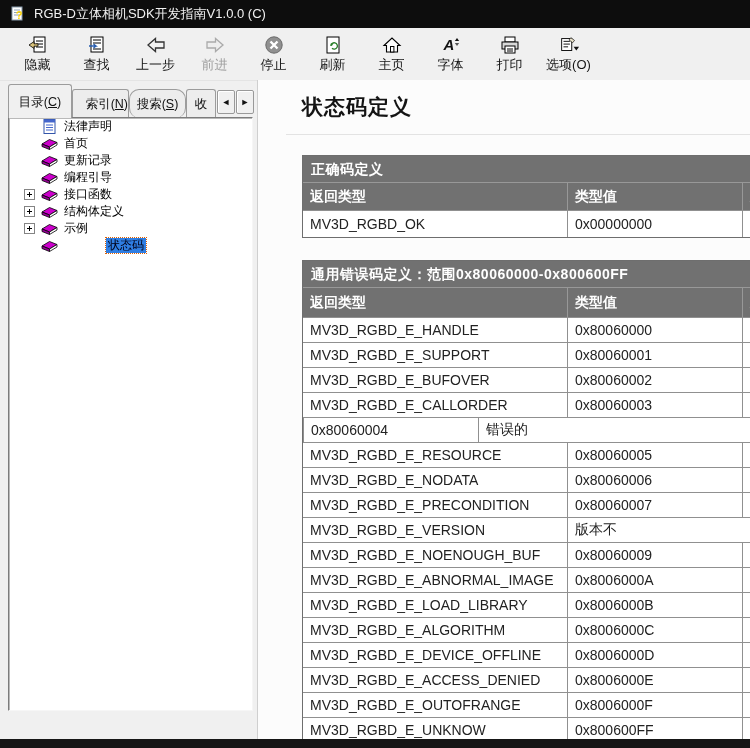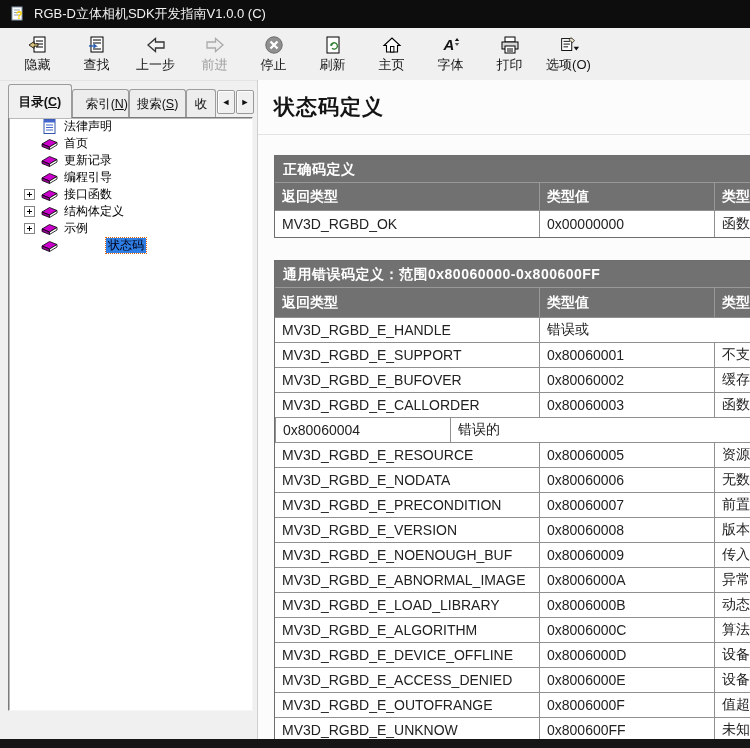--- a/index.html
+++ b/index.html
@@ -40,21 +40,21 @@
   .tree-item .expander::before, .tree-item .expander::after { content:""; position:absolute; background:#000; }
   .tree-item .expander::before { left:2px; right:2px; top:4px; height:1px; }
   .tree-item .expander::after { top:2px; bottom:2px; left:4px; width:1px; }
   .tree-item .spacer { width:32px; flex:0 0 auto; }
   .tree-item .nicon { width:17px; height:15px; margin-right:4px; flex:0 0 auto; }
   .tree-item .tlabel { padding:0 2px; line-height:15px; }
   .tree-item.selected .tlabel { background:#2f7ee3; color:#000016; outline:1px dotted #e06000;margin-left:44px; }
 
   
   .content { position:absolute; left:257px; top:80px; width:493px; bottom:9px; background:#fcfcfc;
-             border-left:1px solid #cfcfcf; overflow:hidden; }
+             border-left:1px solid #cfcfcf; overflow:hidden;padding-left:28px; }
   .page-title { margin:13px 0 0 16px; font-size:21px; font-weight:bold; color:#141414; letter-spacing:1px; }
   .rule { border:none; border-top:1px solid #e3e3e3; margin:13px 0 0 0; }
 
   .tbl { margin:20px 0 0 16px; width:640px; border:1px solid #6e6e6e; font-size:14px; }
   .tbl + .tbl { margin-top:22px; }
   .tbl-title { background:#717171; color:#fff; font-weight:bold; height:26px; line-height:26px;
                padding-left:8px; letter-spacing:0.5px; }
   .tbl-row { display:flex; }
   .tbl-row.head { background:#717171; color:#fff; font-weight:bold; border-top:1px solid #989898; }
   .tbl-row.body { background:#fff; color:#222; border-top:1px solid #909090; }
@@ -188,23 +188,23 @@
             <line x1="6" y1="12" x2="11" y2="12" stroke="#000"></line>
             <path d="M14 2 l4 3 -2 2.5 -4 -3 z" fill="#e8e0c8" stroke="#000" stroke-width="0.7"></path>
             <path d="M17 12 h6 l-3 4 z" fill="#111"></path>
           </svg>
         </span>
         <span>选项(<span class="key">O</span>)</span>
       </div>
     </div>
 
   <div class="tabstrip" id="tabstrip">
-      <div class="tab active" style="left: 0px; width: 64px; font-weight: bold;">目录(<span class="key">C</span>)</div>
+      <div class="tab active" style="left: 0px; width: 64px;">目录(<span class="key">C</span>)</div>
       <div class="tab inactive" style="left: 64px; width: 57px; text-align: right;">索引(<span class="key">N</span>)</div>
-      <div class="tab inactive" style="left: 121px; width: 57px;">搜索(<span class="key">S</span>)</div>
+      <div class="tab inactive" style="left: 121px; width: 57px; border-radius: 10px;">搜索(<span class="key">S</span>)</div>
       <div class="tab inactive" style="left: 178px; width: 30px;">收</div>
       <div class="spinbtn" style="left: 209px;">◄</div>
       <div class="spinbtn" style="left: 228px;">►</div>
     </div>
 
   <div class="tree-panel" id="tree">
       <div class="tree-item">
         <span class="spacer"></span>
         <span class="nicon"><svg width="17" height="15" viewBox="0 0 17 15">
             <rect x="3" y="0.5" width="11" height="14" fill="#fff" stroke="#3355aa"></rect>
@@ -299,20 +299,21 @@
         </div>
         <div class="tbl t2">
           <div class="tbl-title">通用错误码定义：范围0x80060000-0x800600FF</div>
           <div class="tbl-row head">
             <div class="tbl-cell c0">返回类型</div>
             <div class="tbl-cell c1">类型值</div>
             <div class="tbl-cell c2">类型信息</div>
           </div>
           <div class="tbl-row body">
             <div class="tbl-cell c0">MV3D_RGBD_E_HANDLE</div>
+            <div class="tbl-cell c1">0x80060000</div>
             <div class="tbl-cell c2">错误或</div>
           </div>
           <div class="tbl-row body">
             <div class="tbl-cell c0">MV3D_RGBD_E_SUPPORT</div>
             <div class="tbl-cell c1">0x80060001</div>
             <div class="tbl-cell c2">不支持</div>
           </div>
           <div class="tbl-row body">
             <div class="tbl-cell c0">MV3D_RGBD_E_BUFOVER</div>
             <div class="tbl-cell c1">0x80060002</div>
@@ -337,21 +338,20 @@
             <div class="tbl-cell c1">0x80060006</div>
             <div class="tbl-cell c2">无数据</div>
           </div>
           <div class="tbl-row body">
             <div class="tbl-cell c0">MV3D_RGBD_E_PRECONDITION</div>
             <div class="tbl-cell c1">0x80060007</div>
             <div class="tbl-cell c2">前置条</div>
           </div>
           <div class="tbl-row body">
             <div class="tbl-cell c0">MV3D_RGBD_E_VERSION</div>
-            <div class="tbl-cell c1">0x80060008</div>
             <div class="tbl-cell c2">版本不</div>
           </div>
           <div class="tbl-row body">
             <div class="tbl-cell c0">MV3D_RGBD_E_NOENOUGH_BUF</div>
             <div class="tbl-cell c1">0x80060009</div>
             <div class="tbl-cell c2">传入的</div>
           </div>
           <div class="tbl-row body">
             <div class="tbl-cell c0">MV3D_RGBD_E_ABNORMAL_IMAGE</div>
             <div class="tbl-cell c1">0x8006000A</div>

